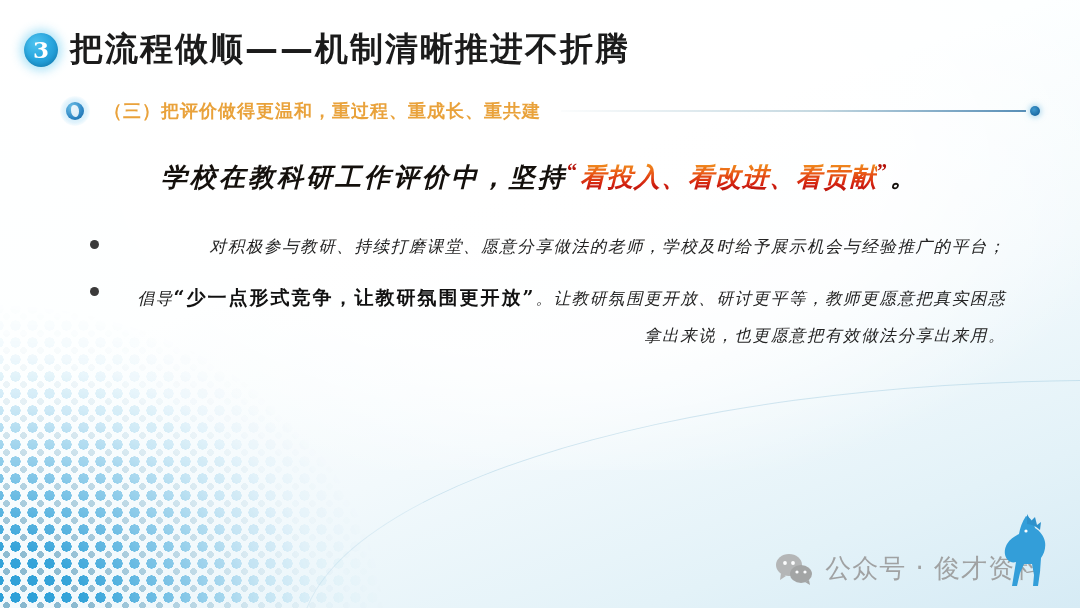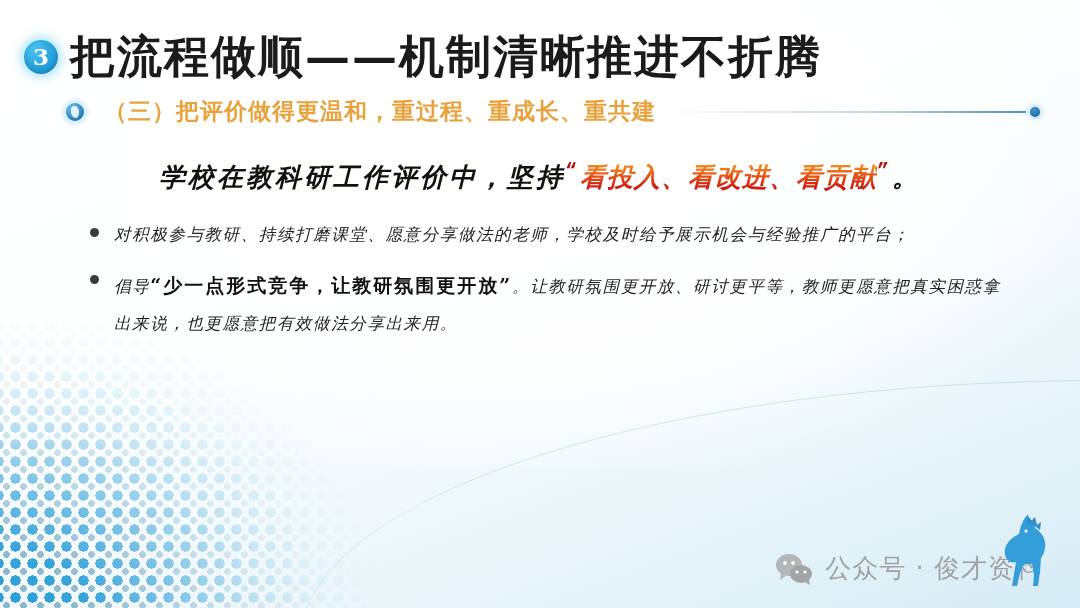--- a/index.html
+++ b/index.html
@@ -96,21 +96,21 @@
   .num-badge span {
     color: #ffffff;
     font-family: "DejaVu Serif", "Liberation Serif", serif;
     font-size: 23px;
     font-weight: bold;
     line-height: 1;
     margin-top: -1px;
   }
   .title-text {
     font-family: "DejaVu Serif", "Liberation Serif", serif;
-    font-size: 45px;
+    font-size: 33px;
     font-weight: 600;
     color: #1b1b1b;
     letter-spacing: 2px;
     white-space: nowrap;
   }
 
   
   .sub-row {
     position: absolute;
     left: 60px;
@@ -141,21 +141,21 @@
   .globe-icon .ball::after {
     content: "";
     position: absolute;
     left: 5px; top: 3px;
     width: 8px; height: 12px;
     border-radius: 40% 55% 45% 60%;
     background: rgba(255,255,255,0.85);
   }
   .sub-text {
     font-family: "DejaVu Serif", "Liberation Serif", serif;
-    font-size: 23px;
+    font-size: 18px;
     font-weight: 600;
     color: #e9a23b;
     letter-spacing: 1px;
     white-space: nowrap;
   }
   .sub-line {
     position: relative;
     flex: 1 1 auto;
     height: 10px;
     margin-left: 6px;
@@ -174,21 +174,21 @@
     background: radial-gradient(circle at 40% 35%, #3f9ad0 0%, #1b6aa3 70%, #14537f 100%);
     box-shadow: 0 0 5px 2px rgba(130,195,230,0.5);
   }
 
   
   .calli {
     position: absolute;
     left: 0; right: 0;
     top: 160px;
     text-align: center;
-    font-family: Liberation Mono, monospace;
+    font-family: Liberation Serif, serif;
     font-size: 26px;
     font-weight: bold;
     color: #14100c;
     letter-spacing: 3px;
     font-style: italic;
     white-space: nowrap;
   }
   .calli .red {
     background: linear-gradient(180deg, #f0931e 0%, #ea5a16 35%, #d21f10 75%, #b5130a 100%);
     -webkit-background-clip: text;
@@ -220,27 +220,28 @@
   }
   .bullet .marker {
     position: absolute;
     left: 2px;
     top: 10px;
     width: 9px; height: 9px;
     border-radius: 50%;
     background: #3a3a3a;
   }
   .bullet p {
-    margin: 0;
+    margin: 12px;
     font-family: "DejaVu Serif", "Liberation Serif", serif;
     font-size: 16.5px;
     line-height: 2.0;
     color: #232323;
     letter-spacing: 1.6px;
     font-style: italic;
+    text-align: right;
   }
   .bullet.bold p { line-height: 2.15; }
   .bullet .lead {
   }
   .bullet .strong {
     font-weight: bold;
     font-style: normal;
     font-size: 19px;
     letter-spacing: 2px;
     color: #111111;

